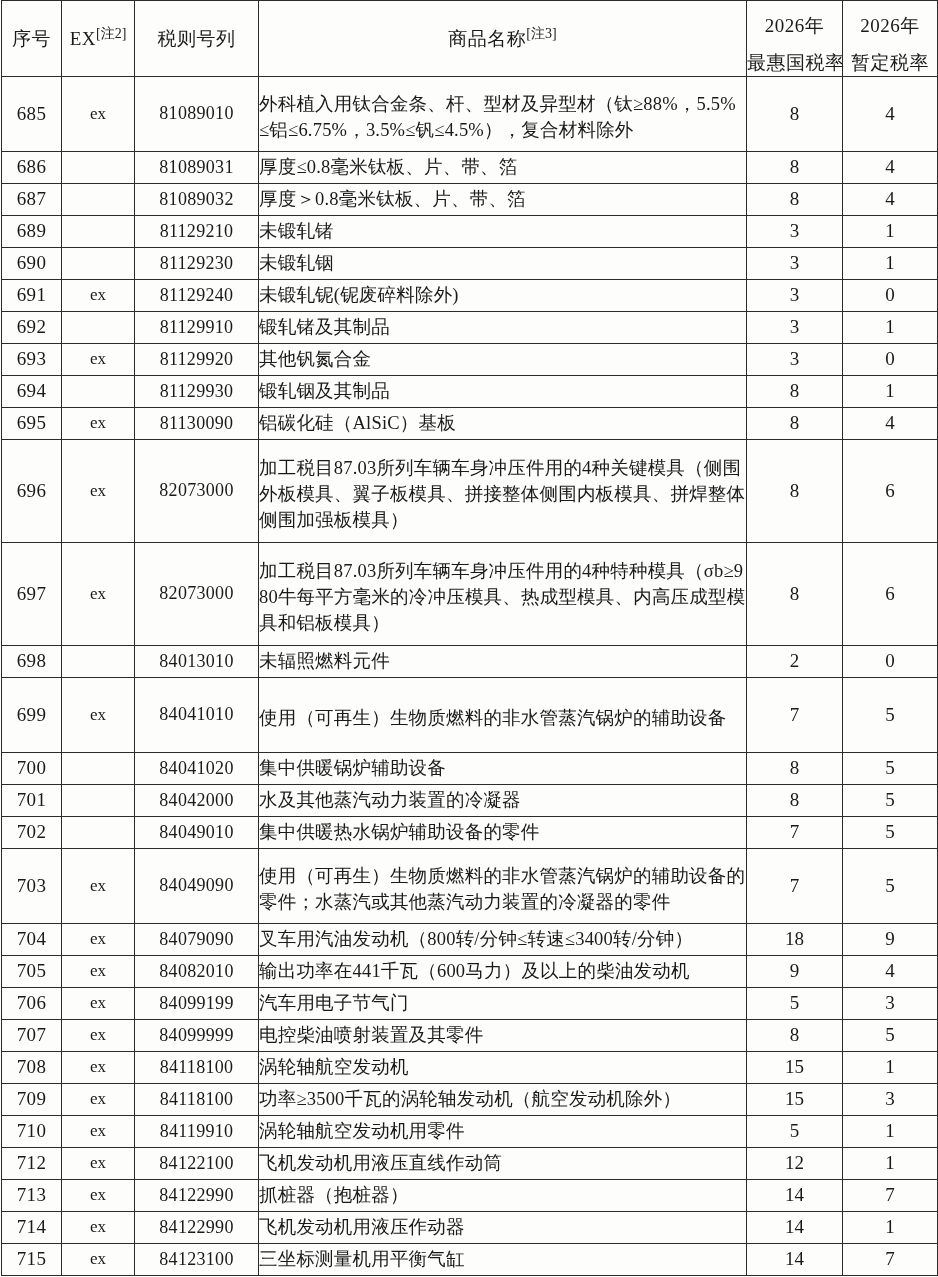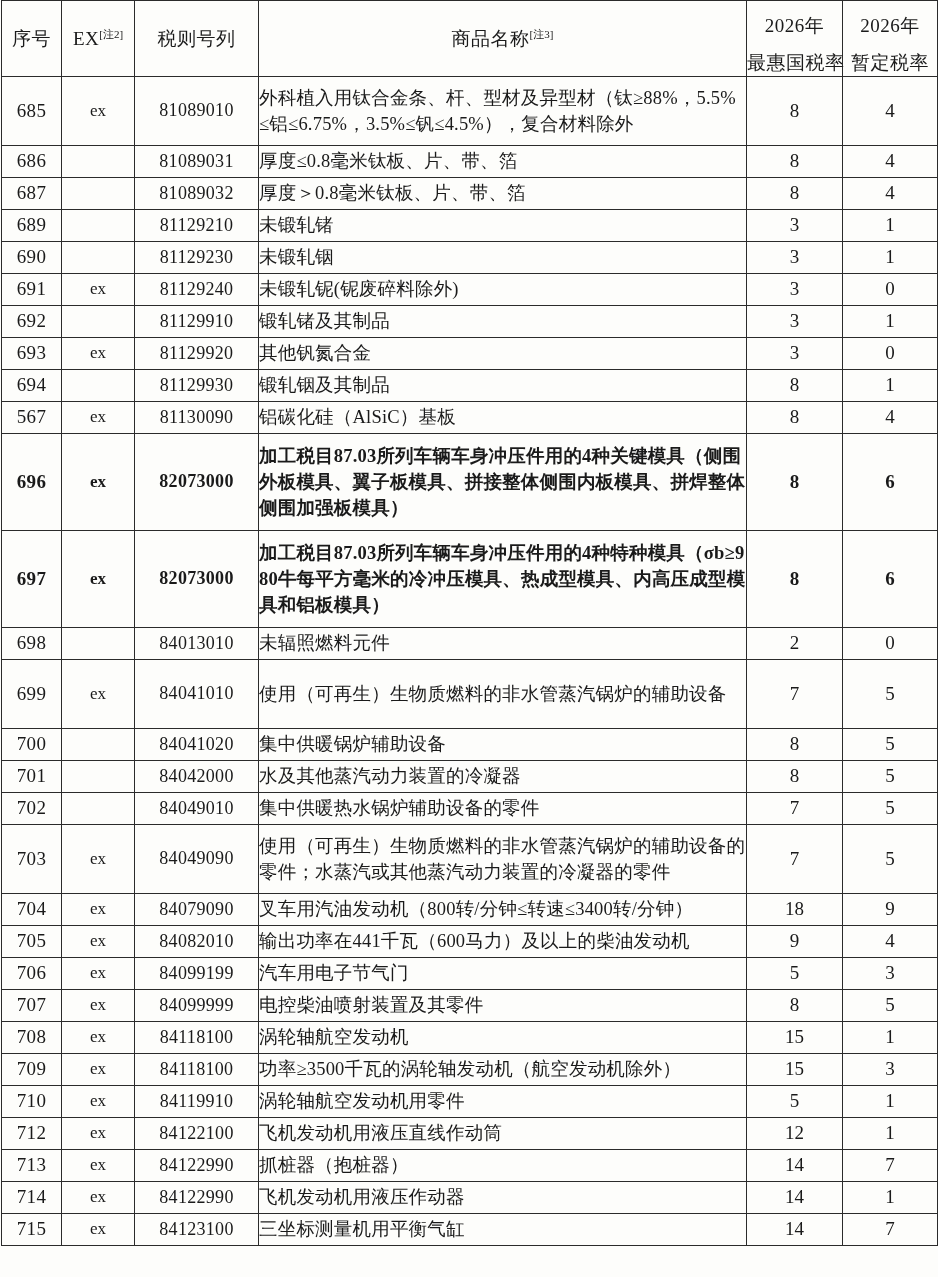--- a/index.html
+++ b/index.html
@@ -51,21 +51,21 @@
     line-height: 1.34;
     padding: 7px 2px 8px 2px;
     letter-spacing: 0.5px;
     white-space: nowrap;
   }
   thead th .hdr2 {
     display: block;
     margin-top: 12px;
   }
   sup.note {
-    font-size: 11px;
+    font-size: 14px;
     vertical-align: super;
     letter-spacing: 0;
   }
 
   
   td.seq, td.ex, td.code, td.mfn, td.prov {
     text-align: center;
     white-space: nowrap;
   }
   td.seq  { font-size: 19px; letter-spacing: 0.4px; }
@@ -75,27 +75,27 @@
 
   td.name {
     text-align: left;
     font-size: 18.5px;
     line-height: 1.42;
     padding: 4px 5px 4px 7px;
     letter-spacing: 0.2px;
     word-break: break-all;
   }
   td.name.pad-lines {
-    padding-top: 6px;
+    padding-top: 12px;
     padding-bottom: 6px;
   }
 
   tr.r-1line td { height: 31px; }
   tr.r-2line td { height: 56px; }
-  tr.r-3line td { height: 84px; font-weight: bold; }
+  tr.r-3line td { height: 84px; }
 </style>
 </head>
 <body>
 
 <div id="page">
 
   <table class="tariff">
     <colgroup>
       <col class="c-seq">
         <col class="c-ex">
@@ -195,21 +195,21 @@
         </tr>
         <tr class="r-1line">
           <td class="seq">694</td>
           <td class="ex"></td>
           <td class="code">81129930</td>
           <td class="name">锻轧铟及其制品</td>
           <td class="mfn">8</td>
           <td class="prov">1</td>
         </tr>
         <tr class="r-1line">
-          <td class="seq">567</td>
+          <td class="seq">695</td>
           <td class="ex">ex</td>
           <td class="code">81130090</td>
           <td class="name">铝碳化硅（AlSiC）基板</td>
           <td class="mfn">8</td>
           <td class="prov">4</td>
         </tr>
         <tr class="r-3line">
           <td class="seq">696</td>
           <td class="ex">ex</td>
           <td class="code">82073000</td>

